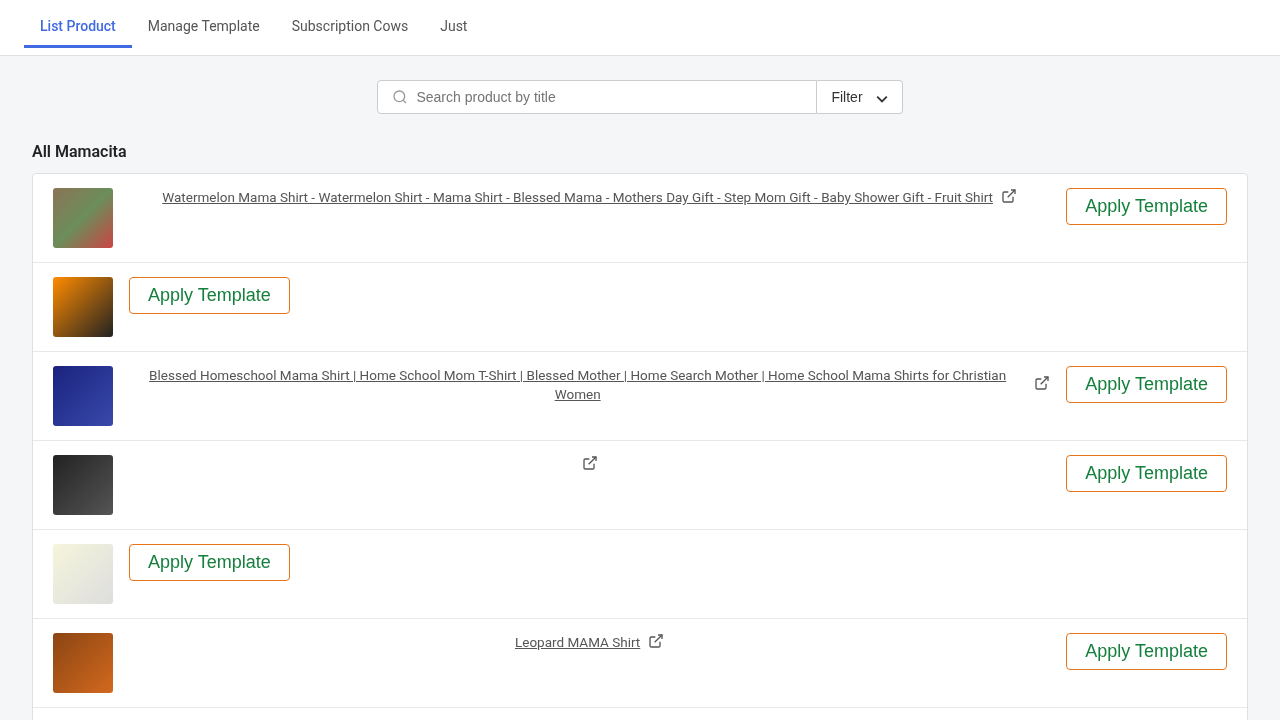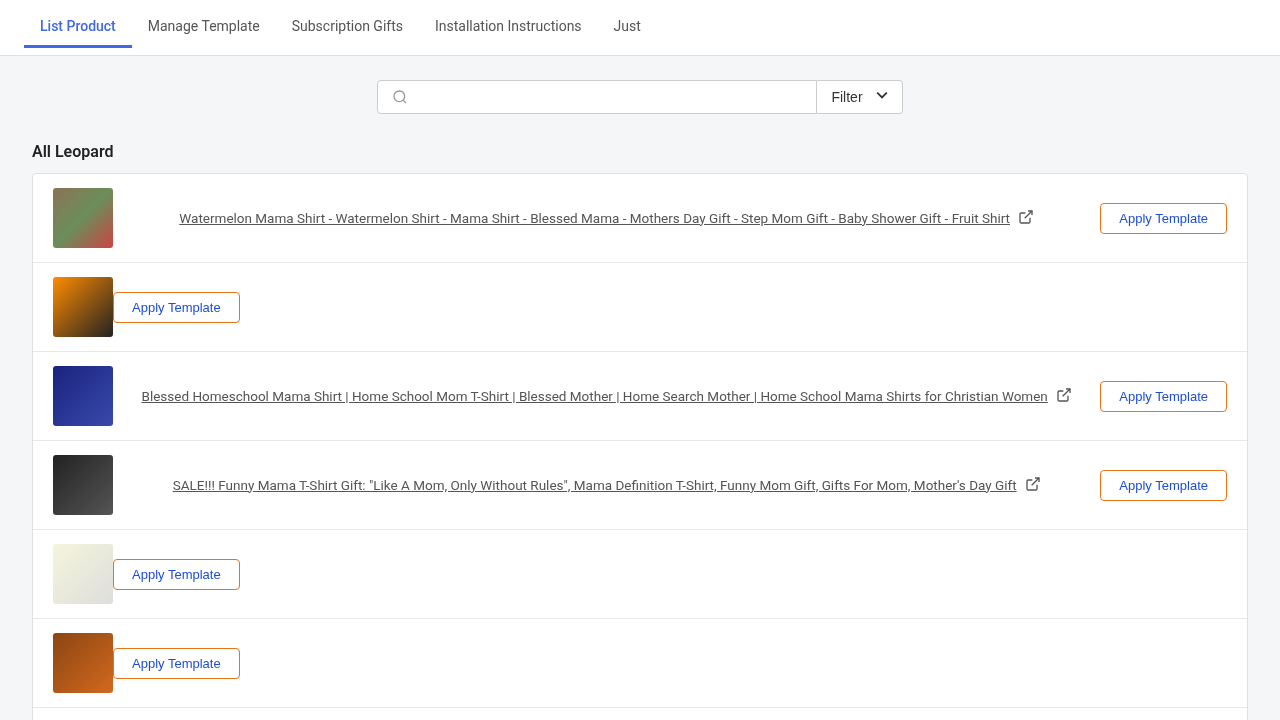--- a/index.html
+++ b/index.html
@@ -11,74 +11,74 @@
     .nav-item.active { color: #4169e1; border-bottom: 3px solid #4169e1; font-weight: 500; }
 
     
     .main { padding: 24px 32px; }
 
     
     .search-bar-wrap { display: flex; justify-content: center; margin-bottom: 28px; gap: 0; }
     .search-input-wrap { display: flex; align-items: center; background: #fff; border: 1px solid #ccc; border-radius: 4px 0 0 4px; padding: 8px 14px; width: 440px; }
     .search-input-wrap input { border: none; outline: none; font-size: 14px; color: #999; width: 100%; background: transparent; }
     .search-icon-svg { width: 16px; height: 16px; margin-right: 8px; color: #999; flex-shrink: 0; }
-    .filter-btn { display: flex; align-items: flex-start; gap: 13px; background: #fff; border: 1px solid #ccc; border-left: none; border-radius: 0 4px 4px 0; padding: 8px 14px; cursor: pointer; font-size: 14px; color: #333; }
+    .filter-btn { display: flex; align-items: flex-end; gap: 13px; background: #fff; border: 1px solid #ccc; border-left: none; border-radius: 0 4px 4px 0; padding: 8px 14px; cursor: pointer; font-size: 14px; color: #333; }
     .filter-btn svg { width: 12px; height: 12px; }
 
     
     .section-title { font-size: 16px; font-weight: 600; color: #222; margin-bottom: 12px; }
 
     
     .products-container { background: #fff; border: 1px solid #e0e0e0; border-radius: 4px; overflow: hidden; }
-    .product-row { display: flex; align-items: center; padding: 14px 20px; border-bottom: 1px solid #e8e8e8; min-height: 70px; }
+    .product-row { display: flex; align-items: flex-start; padding: 14px 20px; border-bottom: 1px solid #e8e8e8; gap: 16px; min-height: 70px; }
     .product-row:last-child { border-bottom: none; }
     .product-thumb { width: 60px; height: 60px; background: #ddd; border-radius: 3px; flex-shrink: 0; overflow: hidden; display: flex; align-items: center; justify-content: center; }
     .product-title-wrap { flex: 1; display: flex; align-items: center; justify-content: center; gap: 8px; }
     .product-title { color: #555; text-decoration: underline; text-align: center; font-size: 13.5px; line-height: 1.4; cursor: pointer; }
     .external-link-icon { flex-shrink: 0; color: #555; cursor: pointer; }
     .external-link-icon svg { width: 16px; height: 16px; }
-    .apply-btn { flex-shrink: 0; background: #fff; border: 1px solid #e8741a; color: #1d4ed8; border-radius: 4px; padding: 7px 18px; font-size: 13px; cursor: pointer; white-space: nowrap; transition: background 0.15s; }
+    .apply-btn { flex-shrink: 0; background: #fff; border: 1px solid #e8741a; color: #15803d; border-radius: 4px; padding: 7px 18px; font-size: 18px; cursor: pointer; white-space: nowrap; transition: background 0.15s; }
 
     
     .thumb-1 { background: linear-gradient(135deg, #8b7355 0%, #6b8e5a 50%, #c44 100%); }
     .thumb-2 { background: linear-gradient(135deg, #ff8c00 0%, #222 100%); }
     .thumb-3 { background: linear-gradient(135deg, #1a237e 0%, #3949ab 100%); }
     .thumb-4 { background: linear-gradient(135deg, #222 0%, #555 100%); }
     .thumb-5 { background: linear-gradient(135deg, #f5f5dc 0%, #ddd 100%); }
     .thumb-6 { background: linear-gradient(135deg, #8b4513 0%, #d2691e 100%); }
   </style>
 </head>
 <body>
 
 <nav class="nav-bar">
   <a class="nav-item active">List Product</a>
   <a class="nav-item">Manage Template</a>
-  <a class="nav-item">Subscription Gifts</a>
-  <a class="nav-item">Installation Instructions</a>
+  <a class="nav-item">Subscription Cows</a>
   <a class="nav-item">Just</a>
 </nav>
 
 <div class="main">
 
   <div class="search-bar-wrap">
     <div class="search-input-wrap">
       <svg class="search-icon-svg" viewBox="0 0 24 24" fill="none" stroke="currentColor" stroke-width="2">
         <circle cx="11" cy="11" r="8"></circle>
           <line x1="21" y1="21" x2="16.65" y2="16.65"></line>
       </svg>
+      <input type="text" placeholder="Search product by title" style="">
     </div>
     <button class="filter-btn">
       <span>Filter</span>
       <svg viewBox="0 0 10 6" fill="none" stroke="currentColor" stroke-width="1.5">
         <polyline points="1 1 5 5 9 1"></polyline>
       </svg>
     </button>
   </div>
 
-  <div class="section-title">All Leopard</div>
+  <div class="section-title">All Mamacita</div>
 
   <div class="products-container">
 
     <div class="product-row">
       <div class="product-thumb thumb-1"></div>
       <div class="product-title-wrap">
         <span class="product-title">Watermelon Mama Shirt - Watermelon Shirt - Mama Shirt - Blessed Mama - Mothers Day Gift - Step Mom Gift - Baby Shower Gift - Fruit Shirt</span>
         <span class="external-link-icon">
           <svg viewBox="0 0 24 24" fill="none" stroke="currentColor" stroke-width="2">
               <path d="M18 13v6a2 2 0 0 1-2 2H5a2 2 0 0 1-2-2V8a2 2 0 0 1 2-2h6"></path>
@@ -106,39 +106,48 @@
               <line x1="10" y1="14" x2="21" y2="3"></line>
             </svg>
         </span>
       </div>
       <button class="apply-btn">Apply Template</button>
     </div>
 
     <div class="product-row">
       <div class="product-thumb thumb-4"></div>
       <div class="product-title-wrap">
-        <span class="product-title">SALE!!! Funny Mama T-Shirt Gift: "Like A Mom, Only Without Rules", Mama Definition T-Shirt, Funny Mom Gift, Gifts For Mom, Mother's Day Gift</span>
         <span class="external-link-icon">
           <svg viewBox="0 0 24 24" fill="none" stroke="currentColor" stroke-width="2">
               <path d="M18 13v6a2 2 0 0 1-2 2H5a2 2 0 0 1-2-2V8a2 2 0 0 1 2-2h6"></path>
               <polyline points="15 3 21 3 21 9"></polyline>
               <line x1="10" y1="14" x2="21" y2="3"></line>
             </svg>
         </span>
       </div>
       <button class="apply-btn">Apply Template</button>
     </div>
 
     <div class="product-row">
       <div class="product-thumb thumb-5"></div>
       <button class="apply-btn">Apply Template</button>
     </div>
 
     <div class="product-row">
       <div class="product-thumb thumb-6"></div>
+      <div class="product-title-wrap">
+        <span class="product-title">Leopard MAMA Shirt</span>
+        <span class="external-link-icon">
+          <svg viewBox="0 0 24 24" fill="none" stroke="currentColor" stroke-width="2">
+              <path d="M18 13v6a2 2 0 0 1-2 2H5a2 2 0 0 1-2-2V8a2 2 0 0 1 2-2h6"></path>
+              <polyline points="15 3 21 3 21 9"></polyline>
+              <line x1="10" y1="14" x2="21" y2="3"></line>
+            </svg>
+        </span>
+      </div>
       <button class="apply-btn">Apply Template</button>
     </div>
 
     <div class="product-row">
       
       
       
     </div>
 
   </div>

